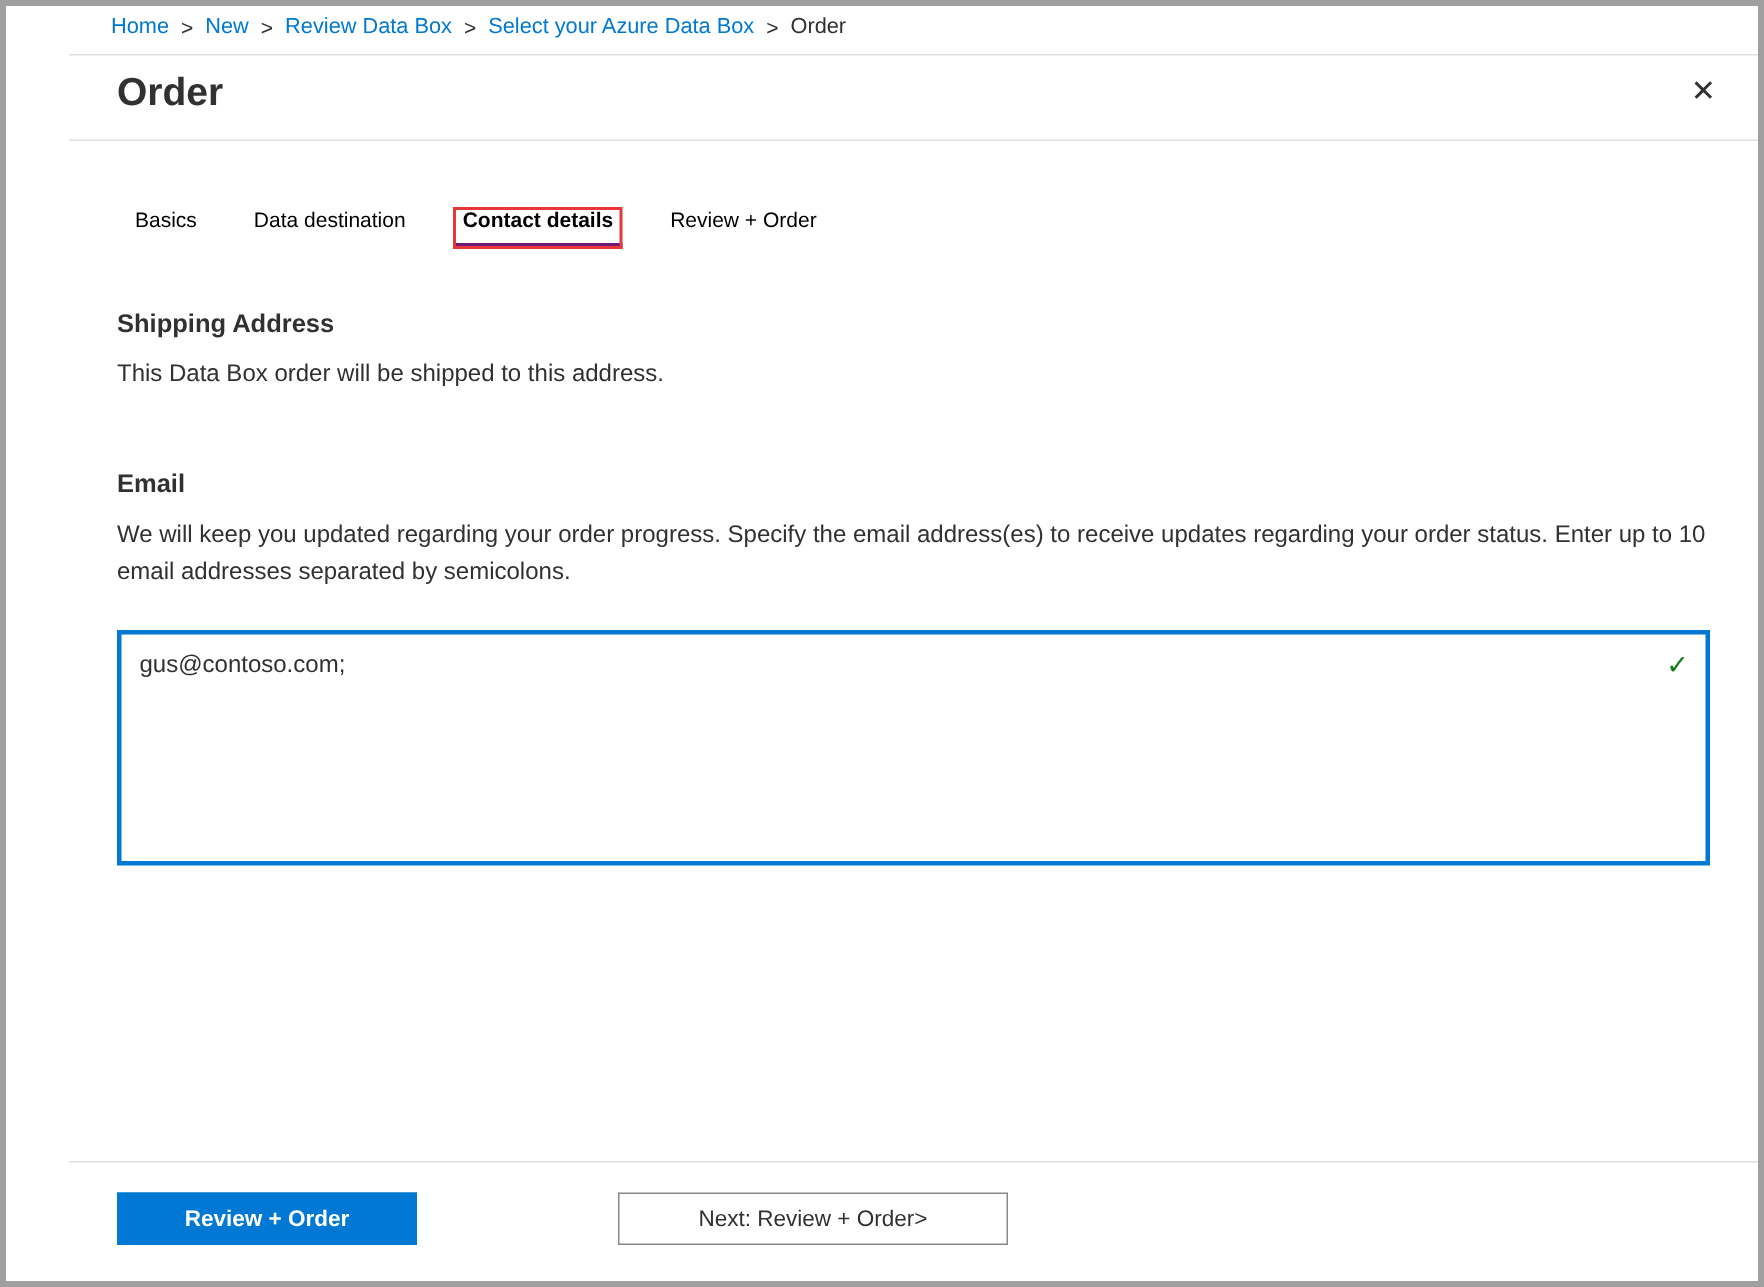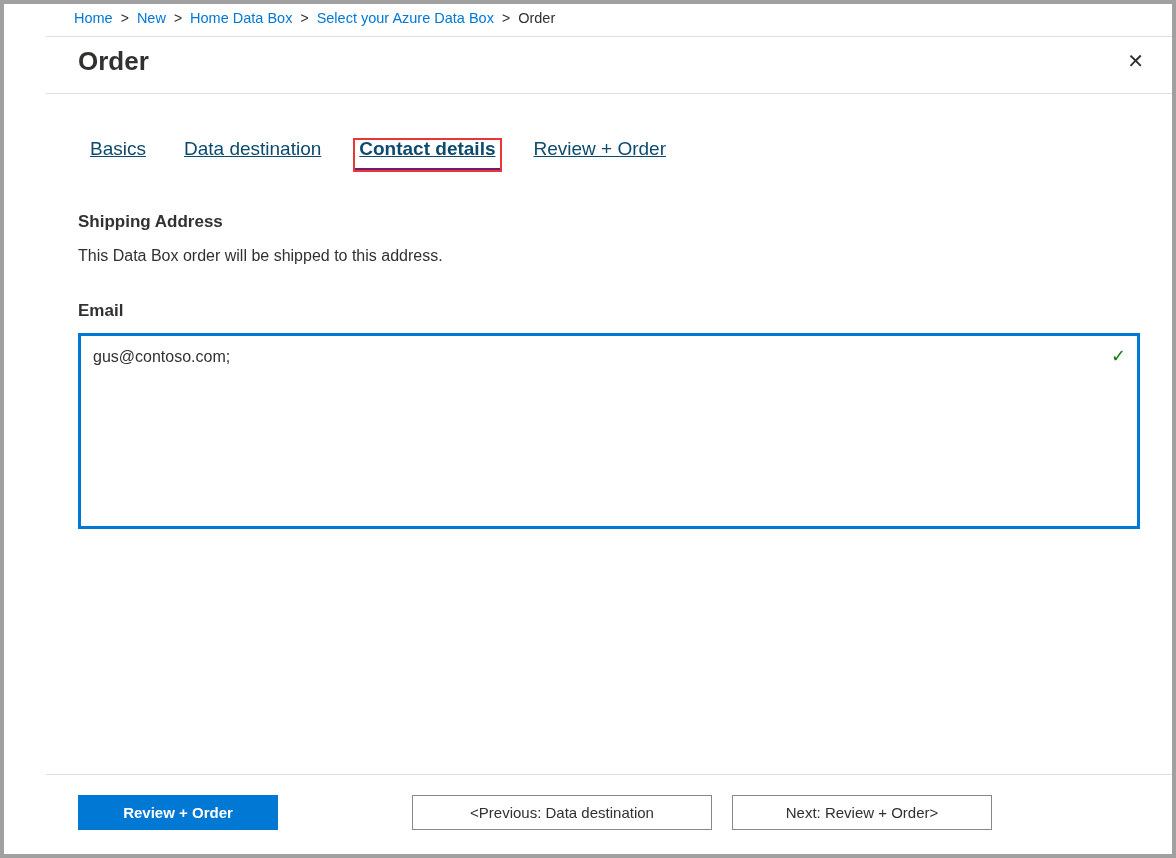--- a/index.html
+++ b/index.html
@@ -60,26 +60,25 @@
     padding: 0 32px 24px 32px;
   }
   .tabs {
     display: flex;
     gap: 38px;
     margin-top: 44px;
     margin-bottom: 40px;
     margin-left: 12px;
   }
   .tab {
-    font-size: 19px;
-    color: #0c4a6e;
+    font-size: 14px;
+    color: #000000;
     padding-bottom: 8px;
     cursor: pointer;
     border-bottom: 3px solid transparent;
-    text-decoration: underline;
   }
   .tab.active {
     font-weight: 600;
     border-bottom: 4px solid #701a75;
   }
   .tab.active.highlight {
     outline: 2.5px solid #e83737;
     outline-offset: -2px;
     padding-left: 6px;
     padding-right: 6px;
@@ -123,28 +122,28 @@
     border-left: 3px solid #0078d4;
     background: #ffffff;
     color: #0078d4;
     font-size: 16px;
     padding: 4px 12px 4px 10px;
     cursor: pointer;
     gap: 6px;
     font-family: inherit;
   }
   .add-ship-btn .plus { font-weight: 400; font-size: 17px; margin-right: 2px;}
-  .email-section { margin-top: 32px; }
+  .email-section { margin-top: 50px; }
   .email-textarea-wrap {
     position: relative;
     flex: 1;
   }
   .email-textarea {
     width: 100%;
-    height: 196px;
+    height: 157px;
     border: 3px solid #0078d4;
     font-family: inherit;
     font-size: 16px;
     padding: 10px 36px 10px 12px;
     resize: none;
     outline: none;
     color: #323130;
     line-height: 1.4;
   }
   .valid-icon {
@@ -184,21 +183,21 @@
 </head>
 <body>
 
 <div class="window">
 
   <nav class="breadcrumb">
     <a href="#">Home</a>
     <span class="sep">&gt;</span>
     <a href="#">New</a>
     <span class="sep">&gt;</span>
-    <a href="#">Home Data Box</a>
+    <a href="#">Review Data Box</a>
     <span class="sep">&gt;</span>
     <a href="#">Select your Azure Data Box</a>
     <span class="sep">&gt;</span>
     <span class="current">Order</span>
   </nav>
 
   <div class="title-row">
     <h1 class="page-title">Order</h1>
     <button class="close-btn">
       <span>✕</span>
@@ -213,31 +212,31 @@
       <div class="tab active highlight">Contact details</div>
       <div class="tab">Review + Order</div>
     </div>
 
     <h2 class="section-heading">Shipping Address</h2>
     <p class="section-desc">This Data Box order will be shipped to this address.</p>
 
 
     <div class="email-section">
       <h2 class="section-heading">Email</h2>
+      <p class="section-desc">We will keep you updated regarding your order progress. Specify the email address(es) to receive updates regarding your order status. Enter up to 10 email addresses separated by semicolons.</p>
 
       <div class="form-row">
         <div class="email-textarea-wrap">
           <textarea class="email-textarea" style="">gus@contoso.com;</textarea>
           <span class="valid-icon">✓</span>
         </div>
       </div>
     </div>
 
   </div>
 
   <div class="footer">
     <button class="btn primary">Review + Order</button>
     <div class="spacer"></div>
-    <button class="btn wide">&lt;Previous: Data destination</button>
     <button class="btn" style="min-width:260px">Next: Review + Order&gt;</button>
   </div>
 
 </div>
 
 </body></html>

